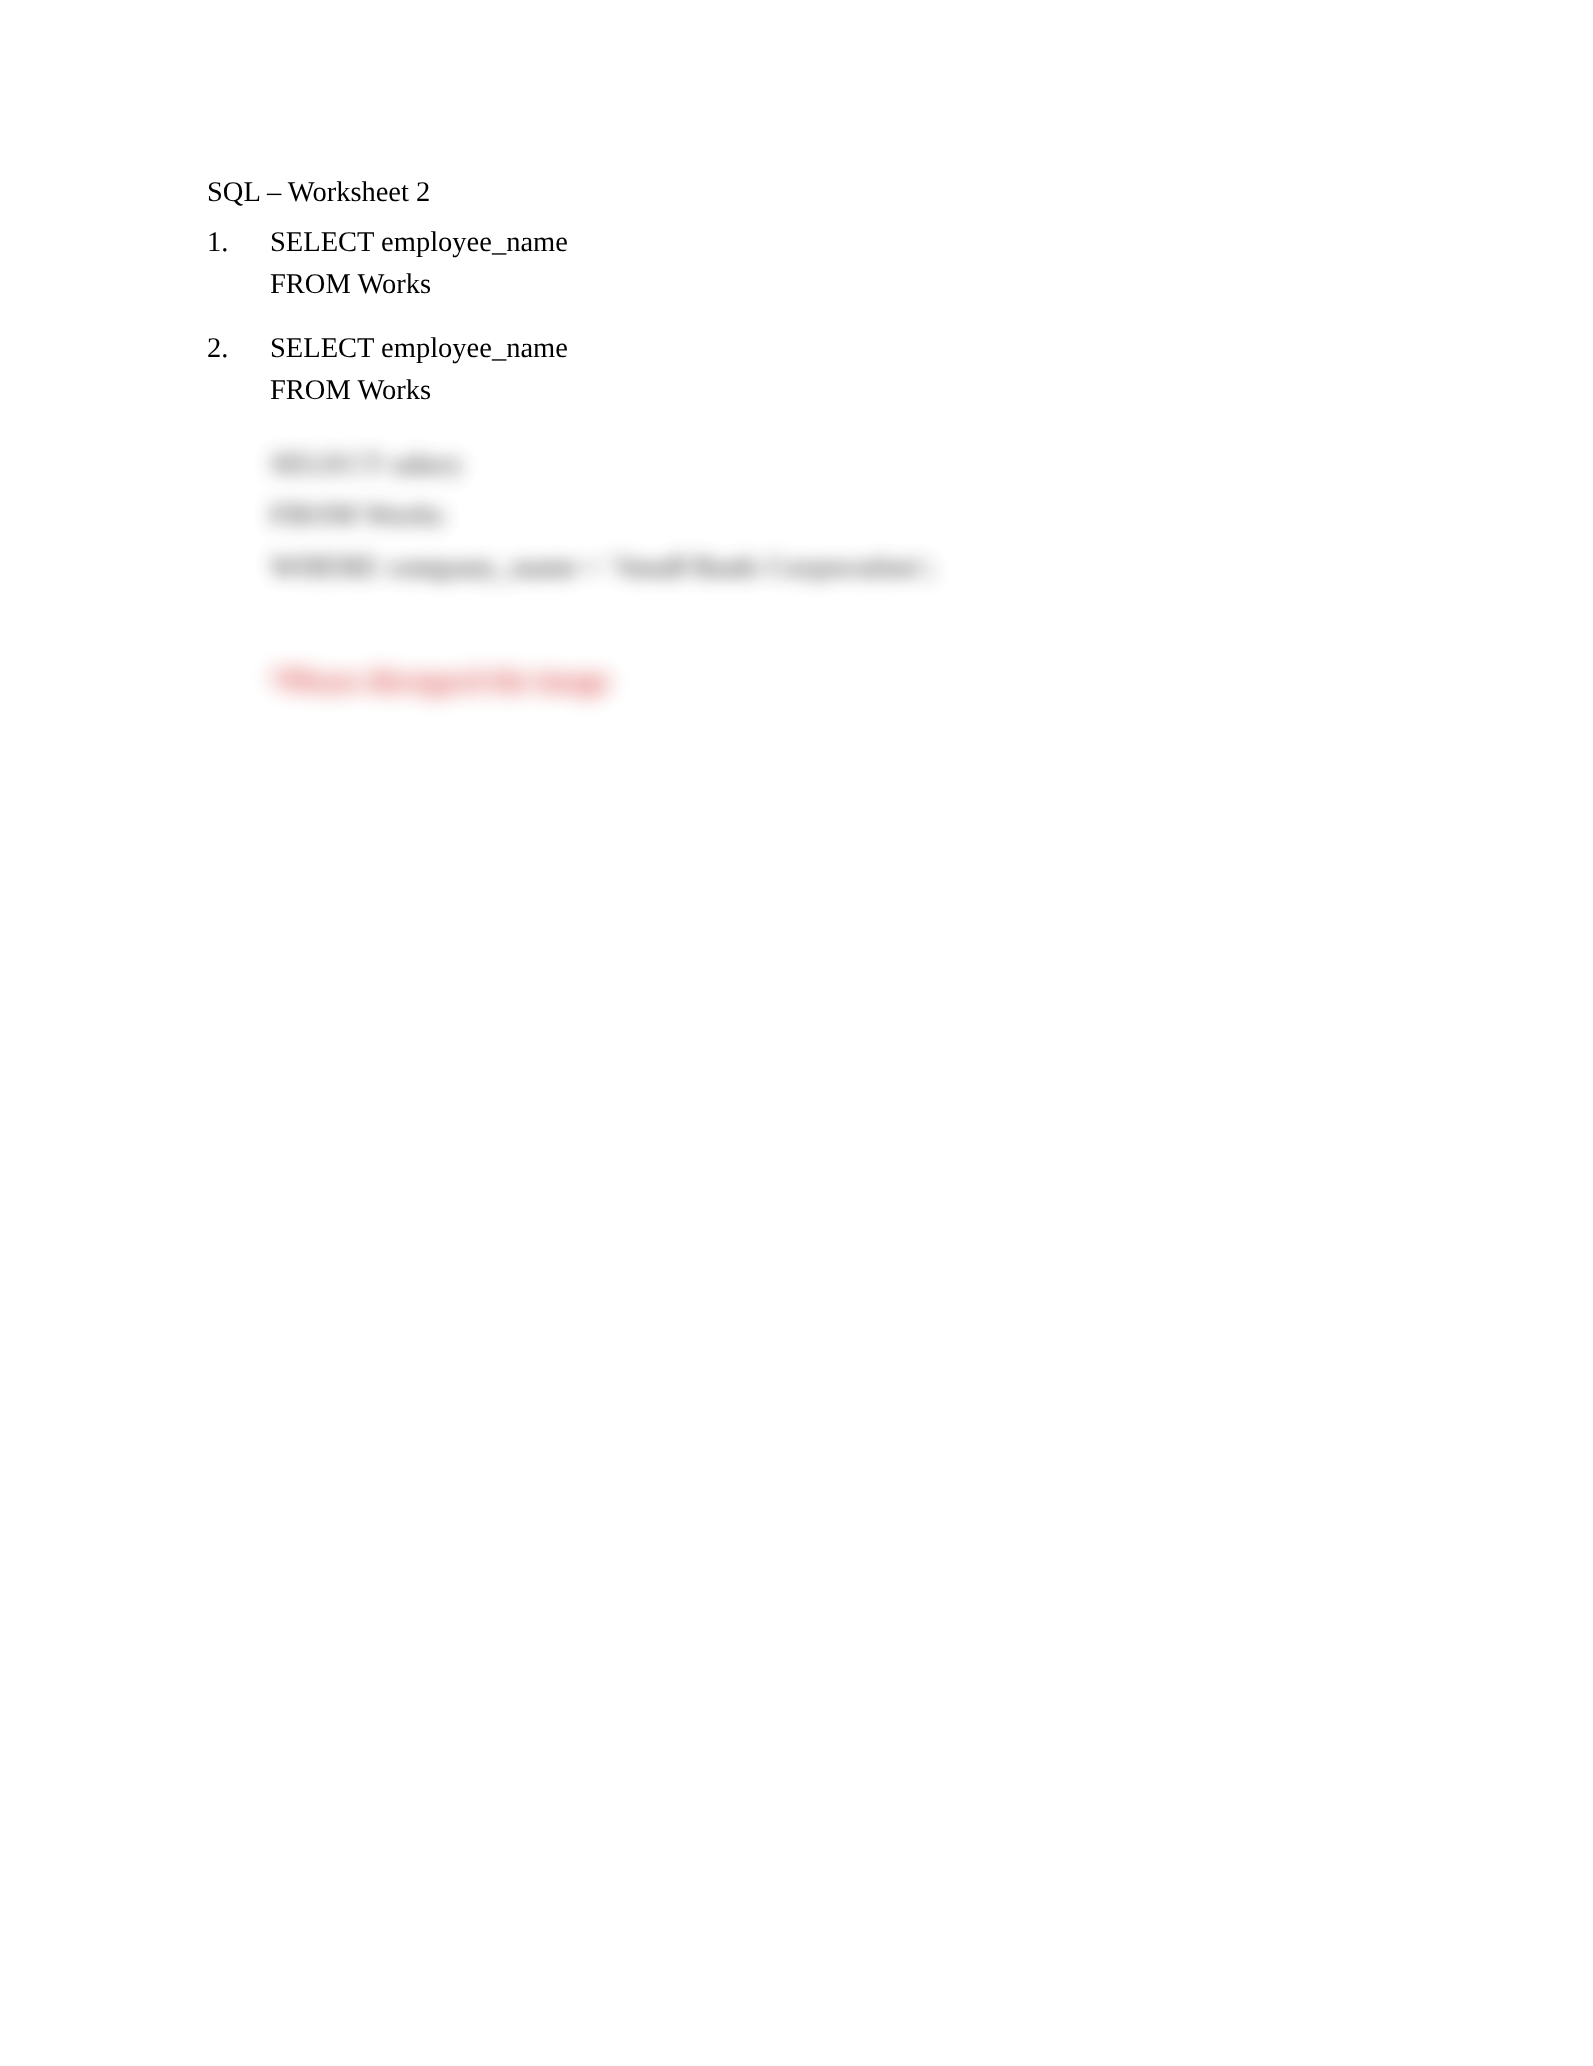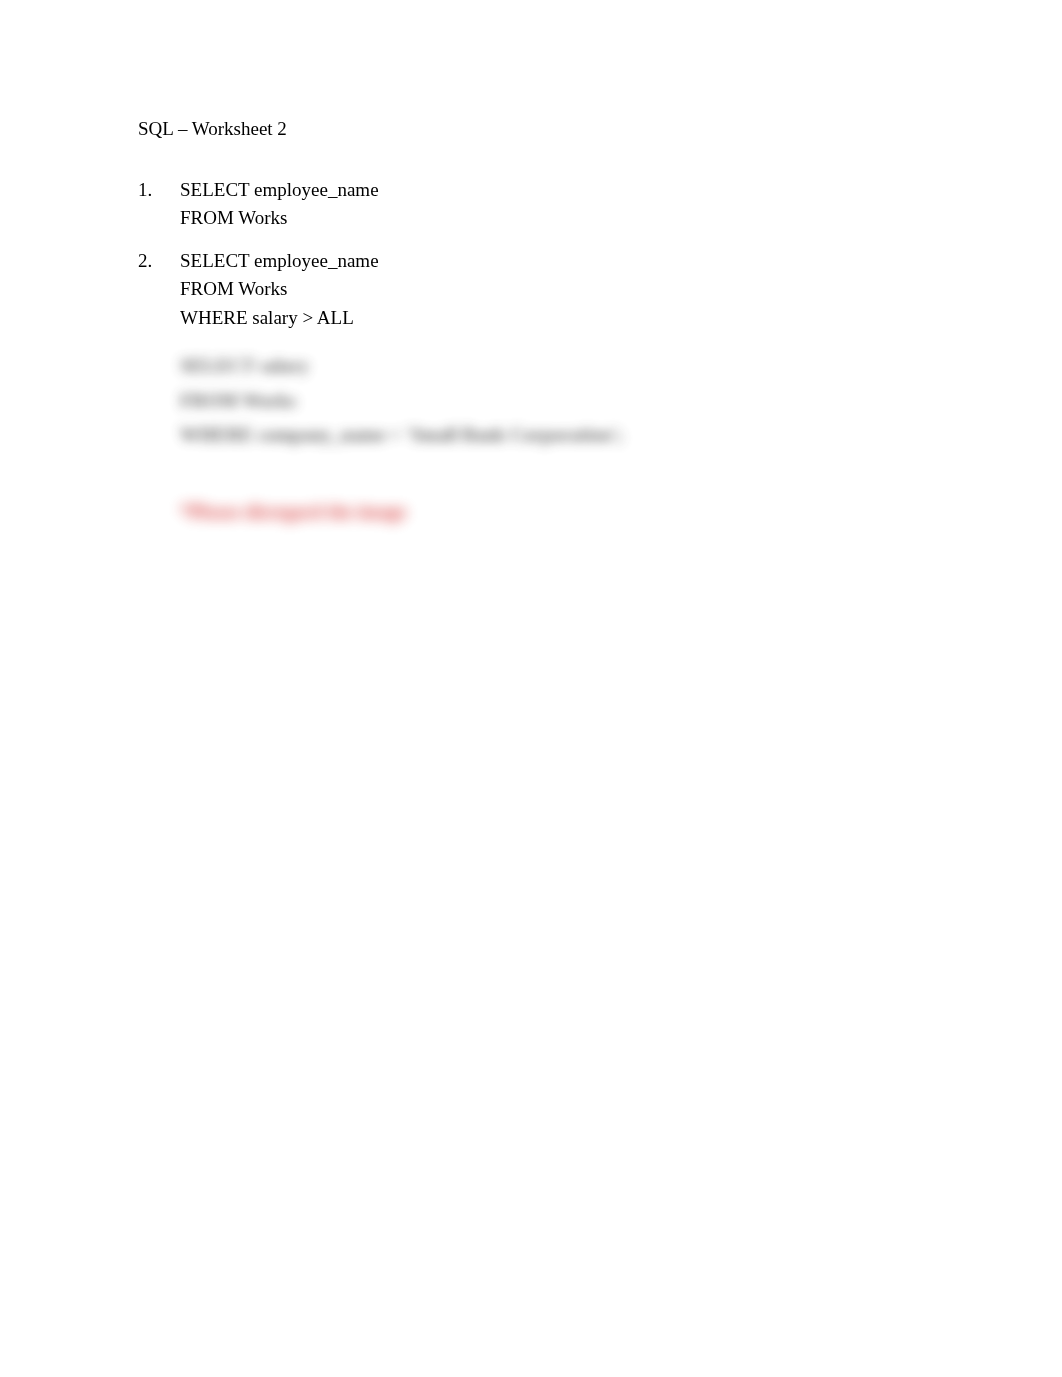--- a/index.html
+++ b/index.html
@@ -13,21 +13,21 @@
       height: 1377px;
       font-family: "Times New Roman", Times, serif;
       font-size: 19px;
       color: #000000;
       padding-top: 115px;
       padding-left: 138px;
       padding-right: 100px;
       line-height: 1.5;
     }
     .title {
-      margin-bottom: 32px;
+      margin-bottom: 4px;
     }
     .item {
       display: flex;
       margin-bottom: 14px;
     }
     .item-number {
       width: 42px;
       flex-shrink: 0;
     }
     .item-body {
@@ -80,21 +80,20 @@
     <span class="code-line">SELECT employee_name</span>
     <span class="code-line">FROM Works</span>
   </div>
 </div>
 
 <div class="item">
   <div class="item-number">2.</div>
   <div class="item-body">
     <span class="code-line">SELECT employee_name</span>
     <span class="code-line">FROM Works</span>
-    <span class="code-line">WHERE salary &gt; ALL</span>
   </div>
 </div>
 
 <div class="blurred-block">
   <span class="blurred-line">SELECT salary</span>
   <span class="blurred-line">FROM Works</span>
   <span class="blurred-line">WHERE company_name = 'Small Bank Corporation';</span>
 </div>
 
 <div class="blurred-block-2">

